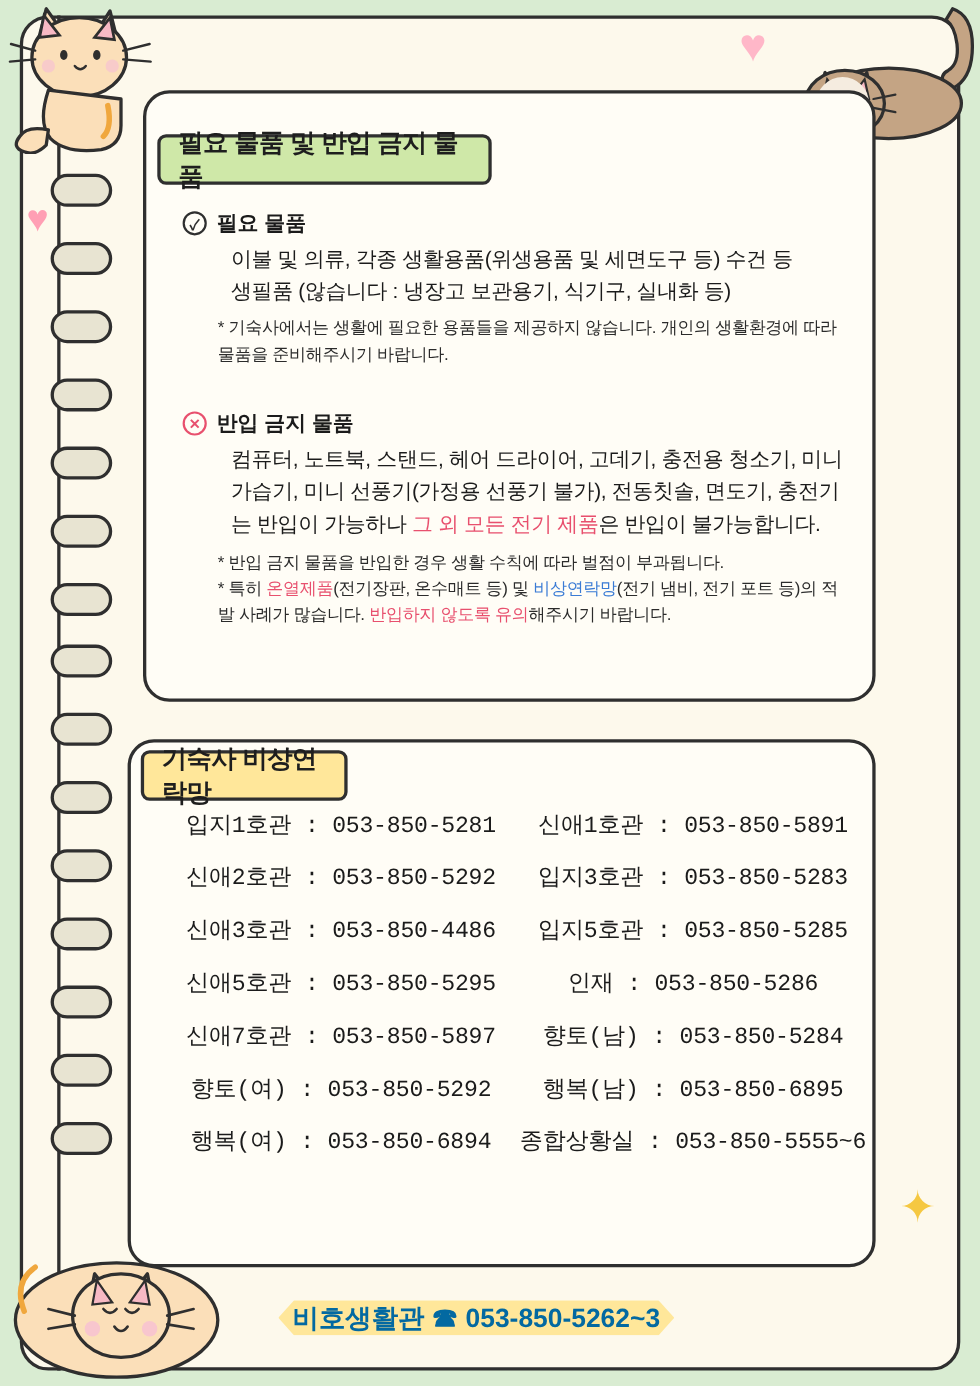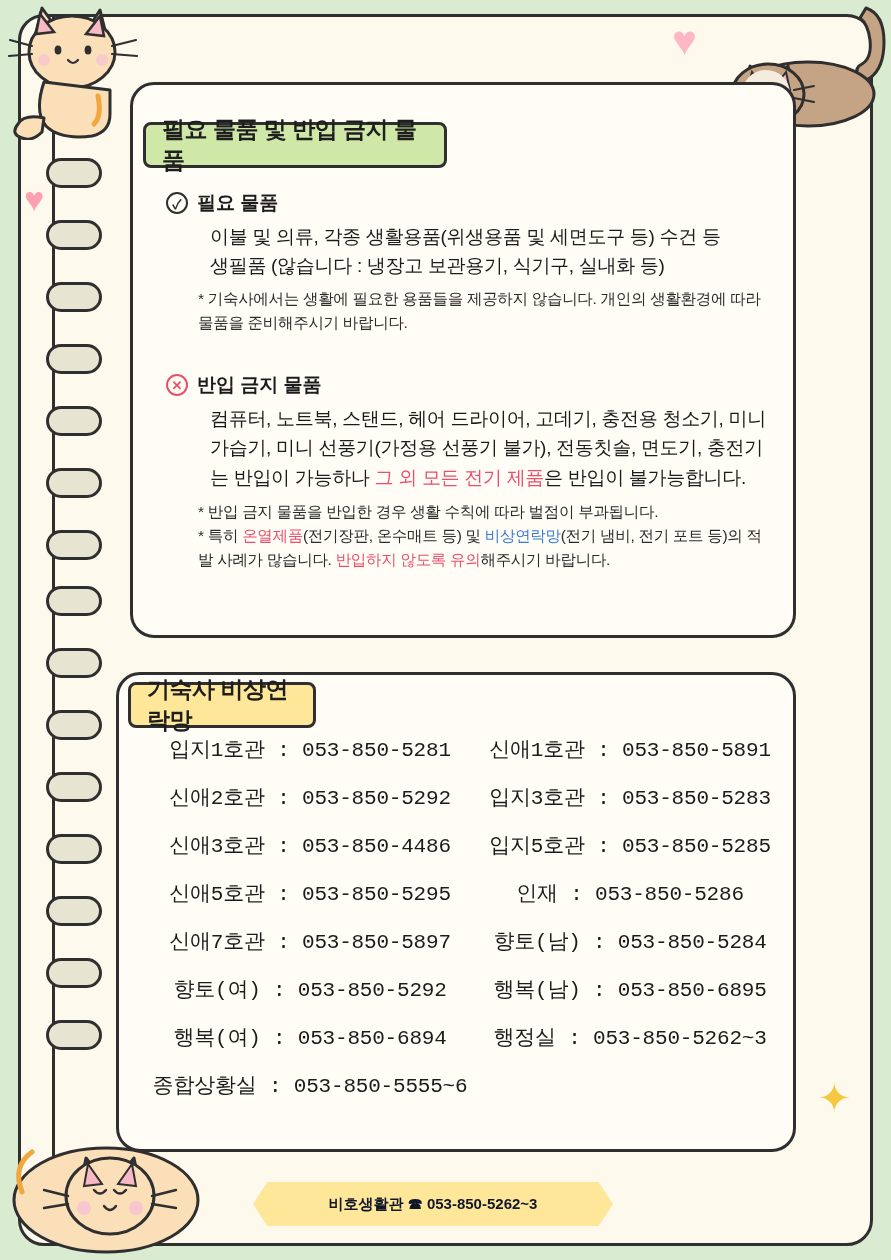--- a/index.html
+++ b/index.html
@@ -152,28 +152,28 @@
     letter-spacing: -0.2px;
     font-family: Liberation Mono, monospace;
   }
 
   
   .ribbon {
     position: absolute;
     left: 253px;
     top: 1182px;
     width: 360px;
-    height: 44px;
+    height: 32px;
     background: #ffe79a;
     display: flex;
     align-items: center;
     justify-content: center;
-    font-size: 15px;
+    font-size: 24px;
     font-weight: bold;
-    color: #0f172a;
+    color: #0369a1;
     clip-path: polygon(4% 0, 96% 0, 100% 50%, 96% 100%, 4% 100%, 0 50%);
   }
 
   .sparkle {
     position: absolute;
     right: 40px;
     top: 1078px;
     font-size: 40px;
     color: #f5c842;
     line-height: 1;
@@ -313,19 +313,18 @@
     <div class="contact">입지3호관 : 053-850-5283</div>
     <div class="contact">신애3호관 : 053-850-4486</div>
     <div class="contact">입지5호관 : 053-850-5285</div>
     <div class="contact">신애5호관 : 053-850-5295</div>
     <div class="contact">인재 : 053-850-5286</div>
     <div class="contact">신애7호관 : 053-850-5897</div>
     <div class="contact">향토(남) : 053-850-5284</div>
     <div class="contact">향토(여) : 053-850-5292</div>
     <div class="contact">행복(남) : 053-850-6895</div>
     <div class="contact">행복(여) : 053-850-6894</div>
-    <div class="contact">행정실 : 053-850-5262~3</div>
     <div class="contact">종합상황실 : 053-850-5555~6</div>
   </div>
 
   <div class="ribbon">비호생활관 ☎ 053-850-5262~3</div>
 
 </div>
 
 </body></html>

